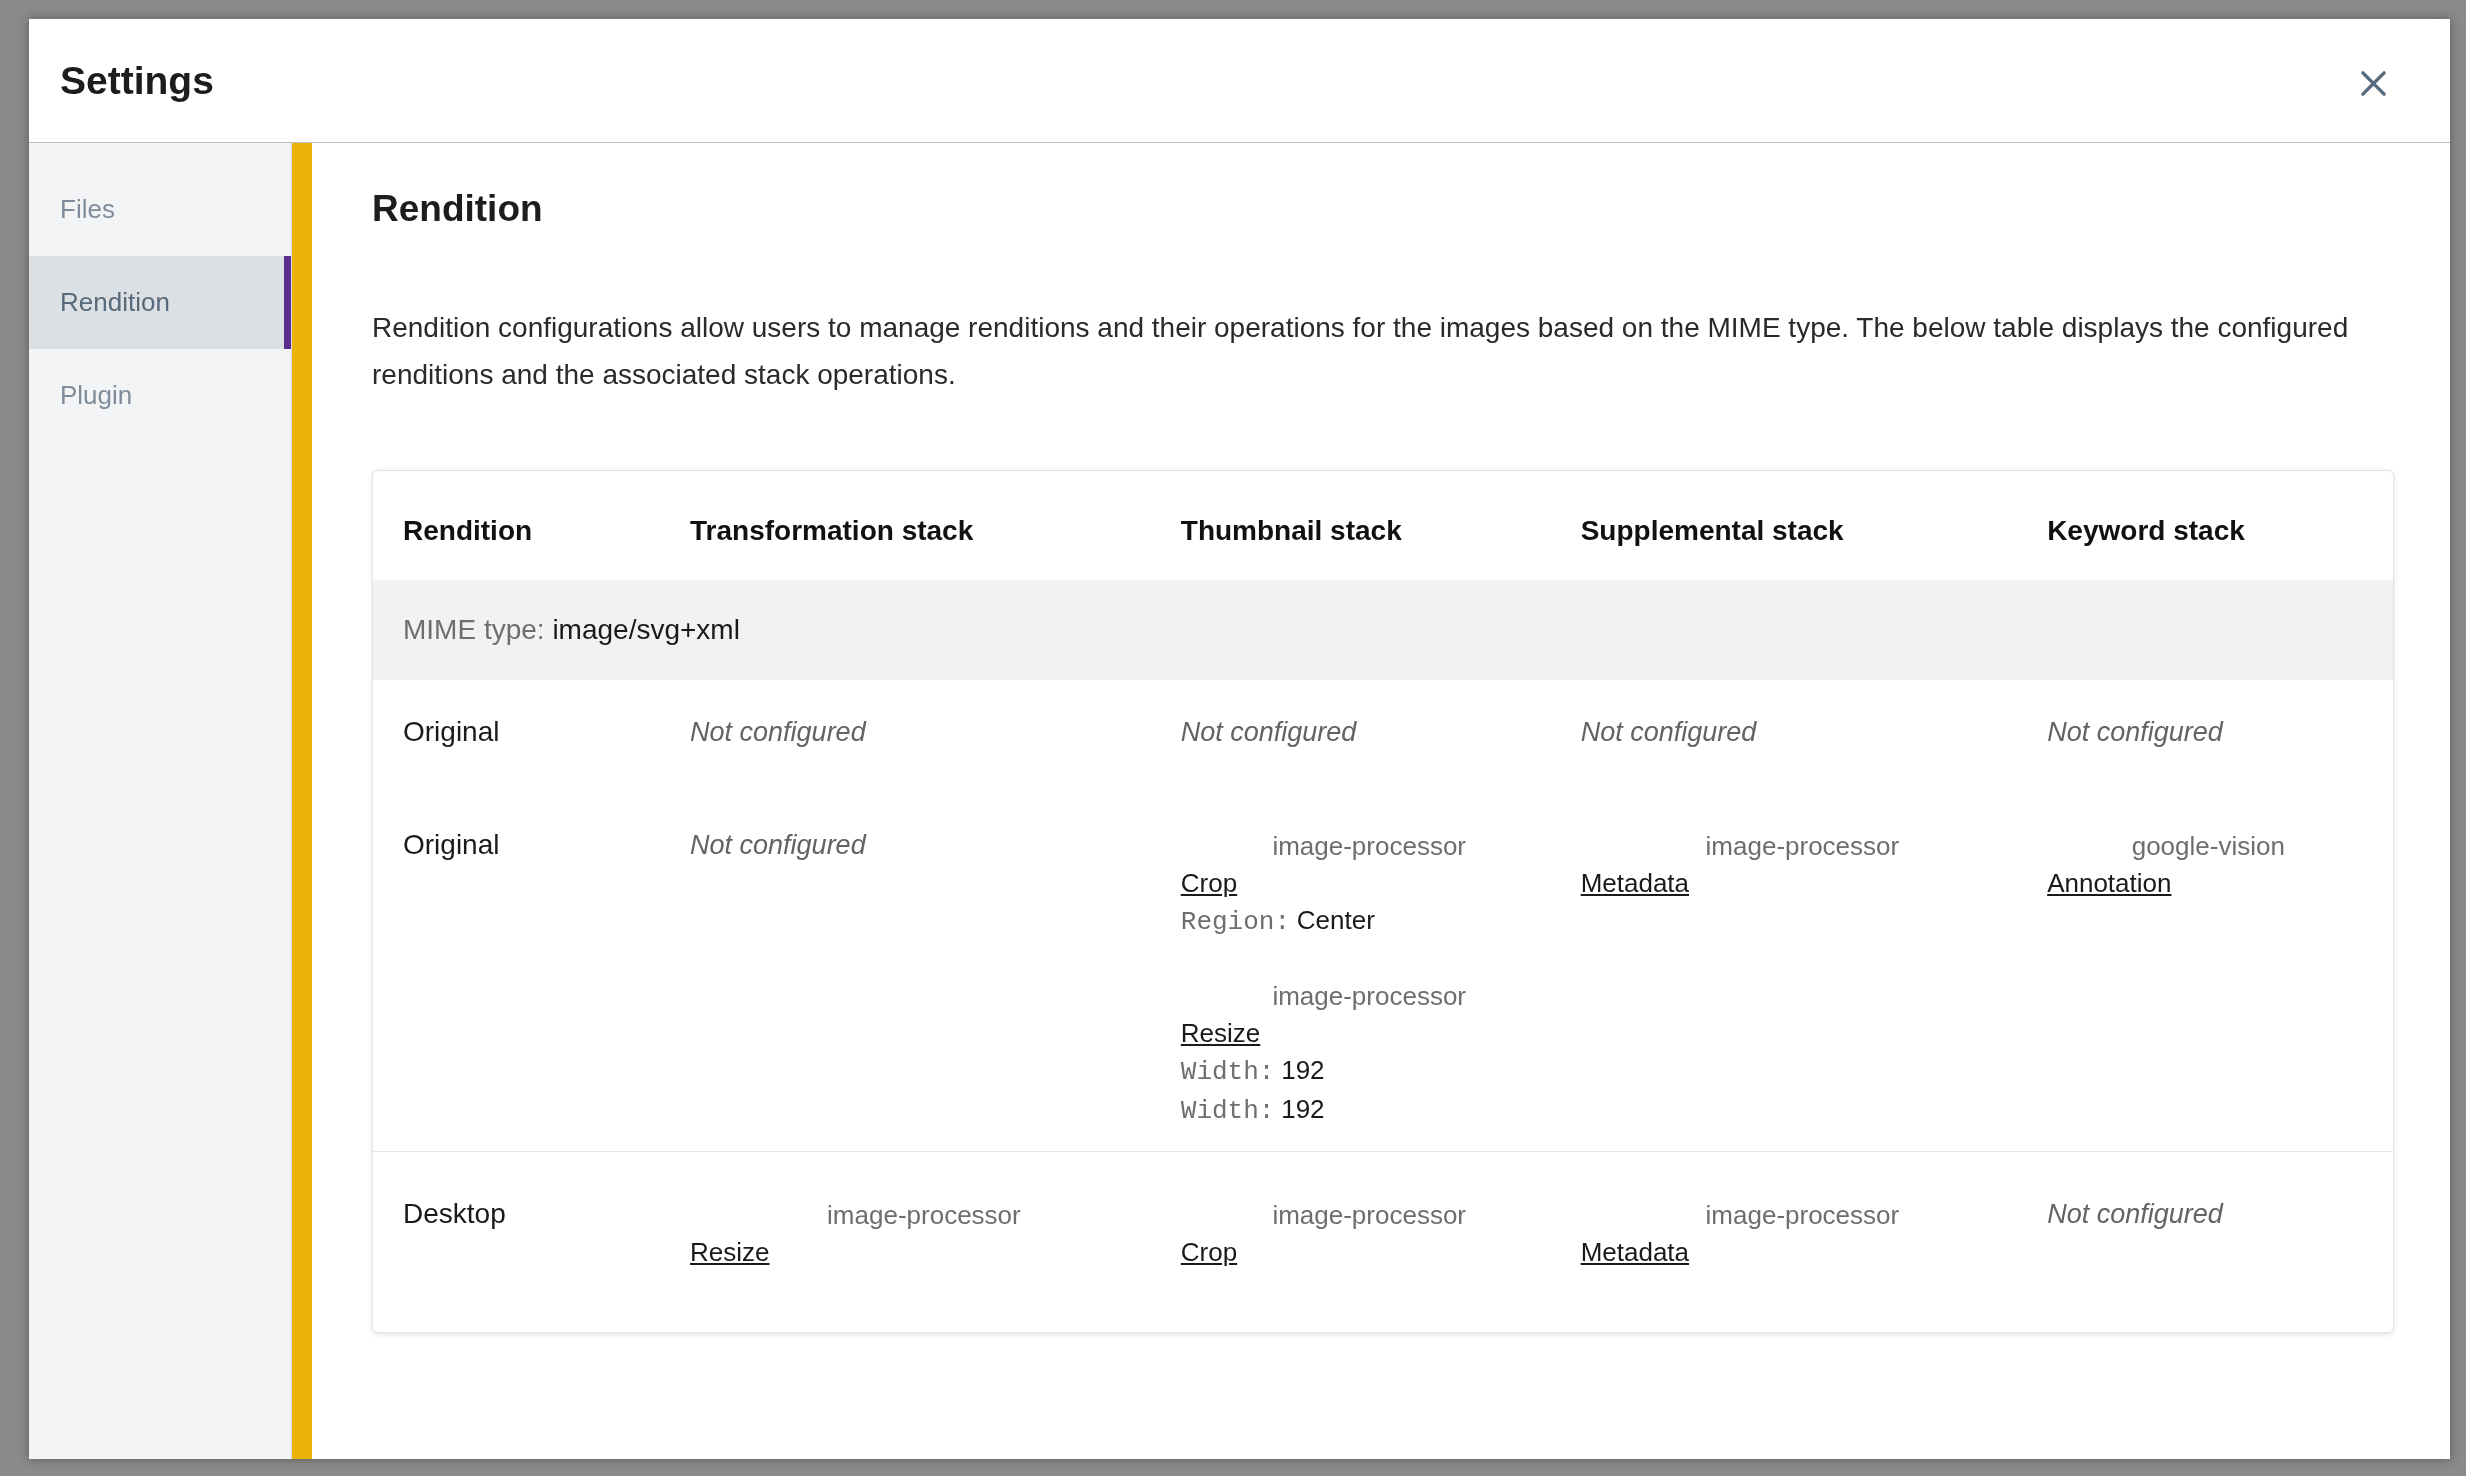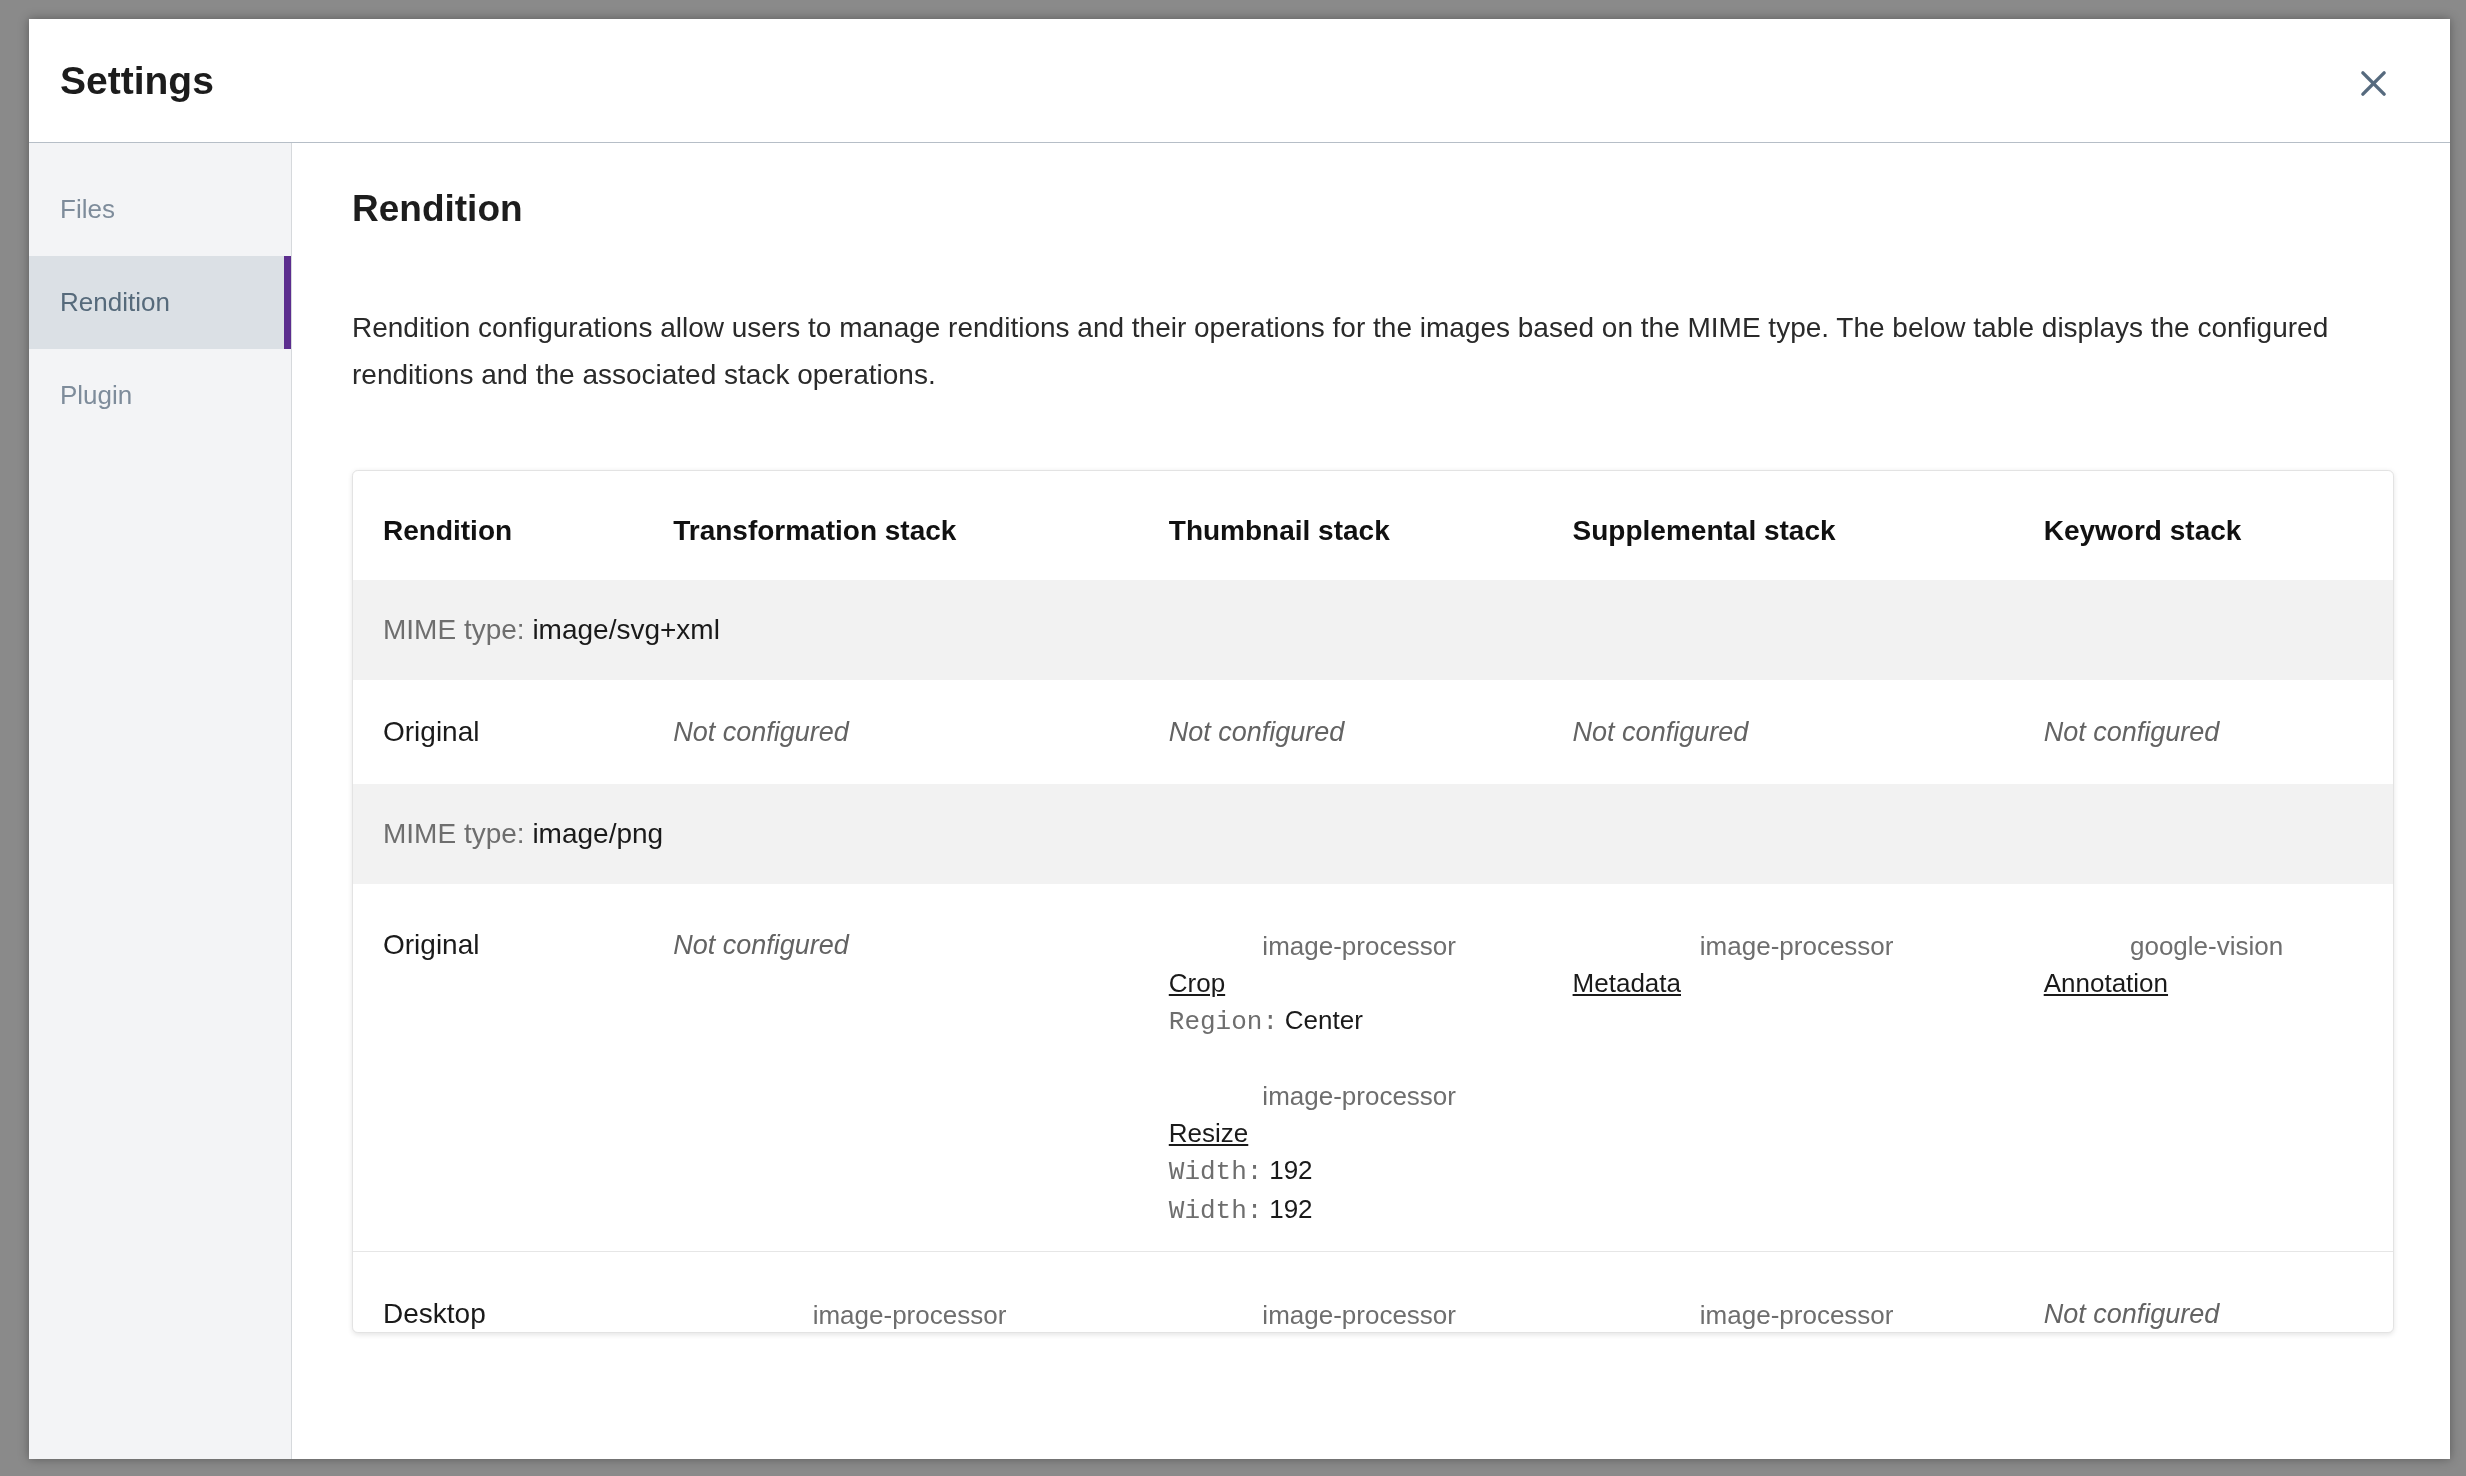--- a/index.html
+++ b/index.html
@@ -13,21 +13,21 @@
 
   
   .modal-header { height:124px; flex:0 0 124px; position:relative;
                   display:flex; align-items:center;
                   border-bottom:1.9px solid #b6bec7; background:#fff; }
   .modal-title { font-size:39px; font-weight:700; color:#1c1c1c; padding-left:31px; }
   .close-btn { position:absolute; top:50px; right:62px; width:29px; height:29px;
                cursor:pointer; display:flex; align-items:center; justify-content:center; }
 
   
-  .modal-body { flex:1; display:flex; min-height:0; }
+  .modal-body { flex:1; display:flex; min-height:0;gap:20px; }
 
   .sidebar { width:263px; flex:0 0 263px; background:#f3f4f6;
              border-right:1.9px solid #d6d9dc; padding-top:19.4px; }
   .side-item { height:93px; display:flex; align-items:center; padding-left:31px;
                font-size:26px; color:#7e8c9b; cursor:pointer; position:relative; }
   .side-item.selected { background:#dbe0e5; color:#566a7b; }
   .side-item.selected .accent { position:absolute; right:0; top:0; bottom:0;
                width:6.8px; background:#5b2d8e; }
 
   .content { flex:1; padding:41px 56px 0 60px; background:#fff; min-width:0; }
@@ -128,25 +128,20 @@
             </tr>
 
             <tr class="simple-row">
               <td class="name-cell"><span class="name">Original</span></td>
               <td><span class="nc">Not configured</span></td>
               <td><span class="nc">Not configured</span></td>
               <td><span class="nc">Not configured</span></td>
               <td><span class="nc">Not configured</span></td>
             </tr>
 
-            <tr class="mime-row">
-              <td class="mime-cell" colspan="5">
-                <span class="mime-label">MIME type:</span><span class="mime-value">image/png</span>
-              </td>
-            </tr>
 
             <tr class="big-row">
               <td class="name-cell"><span class="name">Original</span></td>
               <td><span class="nc">Not configured</span></td>
               <td>
                 <div class="stack">
                   <div class="line proc">image-processor</div>
                   <div class="line op">Crop</div>
                   <div class="line param">
                     <span class="p-label">Region:</span><span class="p-value">Center</span>

